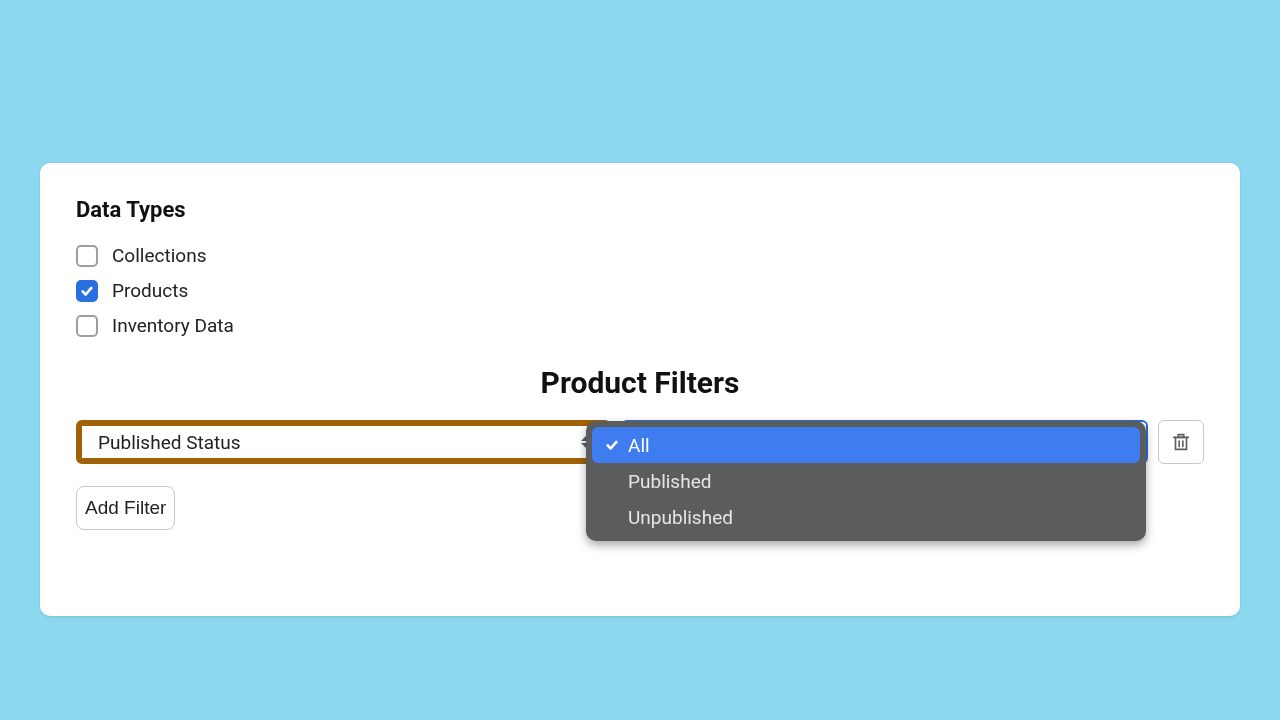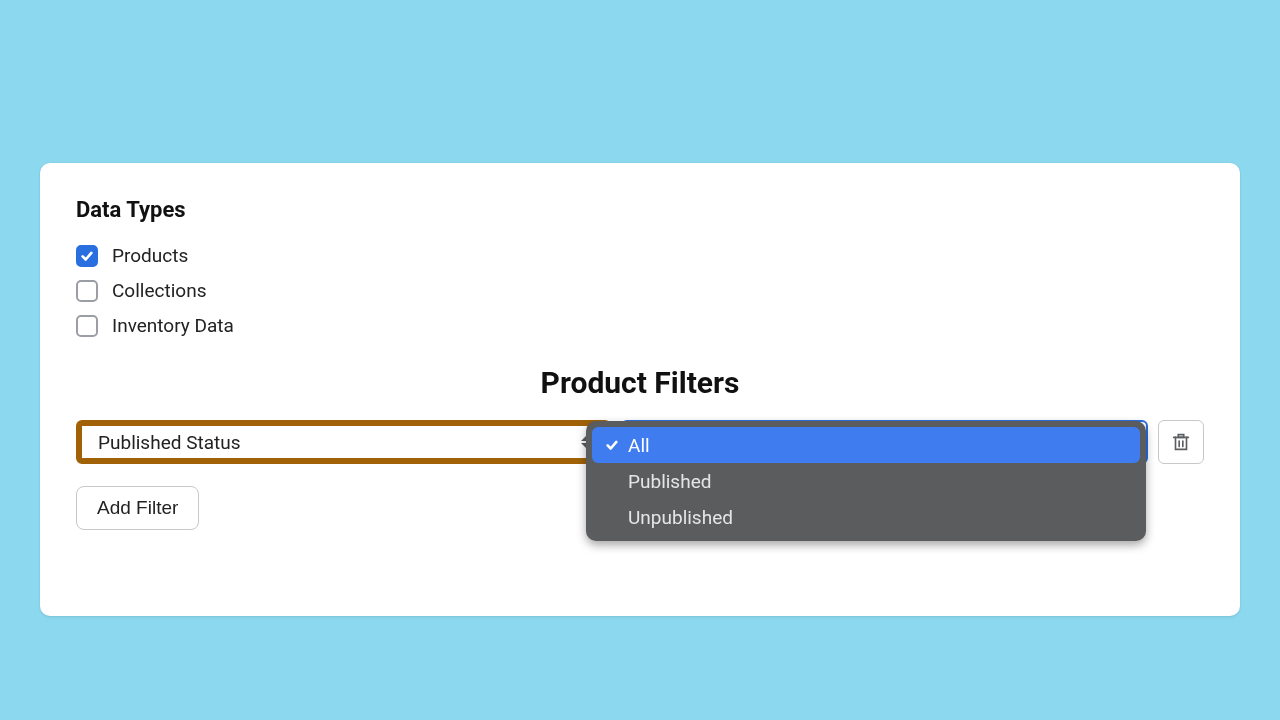--- a/index.html
+++ b/index.html
@@ -114,50 +114,50 @@
   }
   .dropdown-panel .opt .check-slot{
     width:16px;display:flex;align-items:center;justify-content:center;
   }
   .dropdown-panel .opt.selected .check-slot svg{display:block;}
   .dropdown-panel .opt .check-slot svg{display:none;width:14px;height:14px;}
   .dropdown-panel .opt .check-slot svg path{stroke:#ffffff;stroke-width:3;fill:none;stroke-linecap:round;stroke-linejoin:round;}
 
   .add-filter-btn{
     height:44px;
-    padding:0 20px;
+    padding:0 8px;
     border:1px solid #c8c8c8;
     border-radius:8px;
     background:#ffffff;
     font-size:19px;color:#222;
     display:inline-flex;align-items:center;justify-content:center;
     cursor:pointer;
   }
 </style>
 </head>
 <body>
 
 <div class="card">
 
   <div class="section-title">Data Types</div>
 
   <div class="checkbox-list">
     <label class="checkbox-row">
+      <span class="cb">
+        
+      </span>
+      <span>Collections</span>
+    </label>
+    <label class="checkbox-row">
       <span class="cb checked">
         <svg viewBox="0 0 16 16">
             <path d="M3 8.5 L6.5 12 L13 4.5"></path>
           </svg>
       </span>
       <span>Products</span>
-    </label>
-    <label class="checkbox-row">
-      <span class="cb">
-        
-      </span>
-      <span>Collections</span>
     </label>
     <label class="checkbox-row">
       <span class="cb">
         
       </span>
       <span>Inventory Data</span>
     </label>
   </div>
 
   <div class="filters-title">Product Filters</div>

